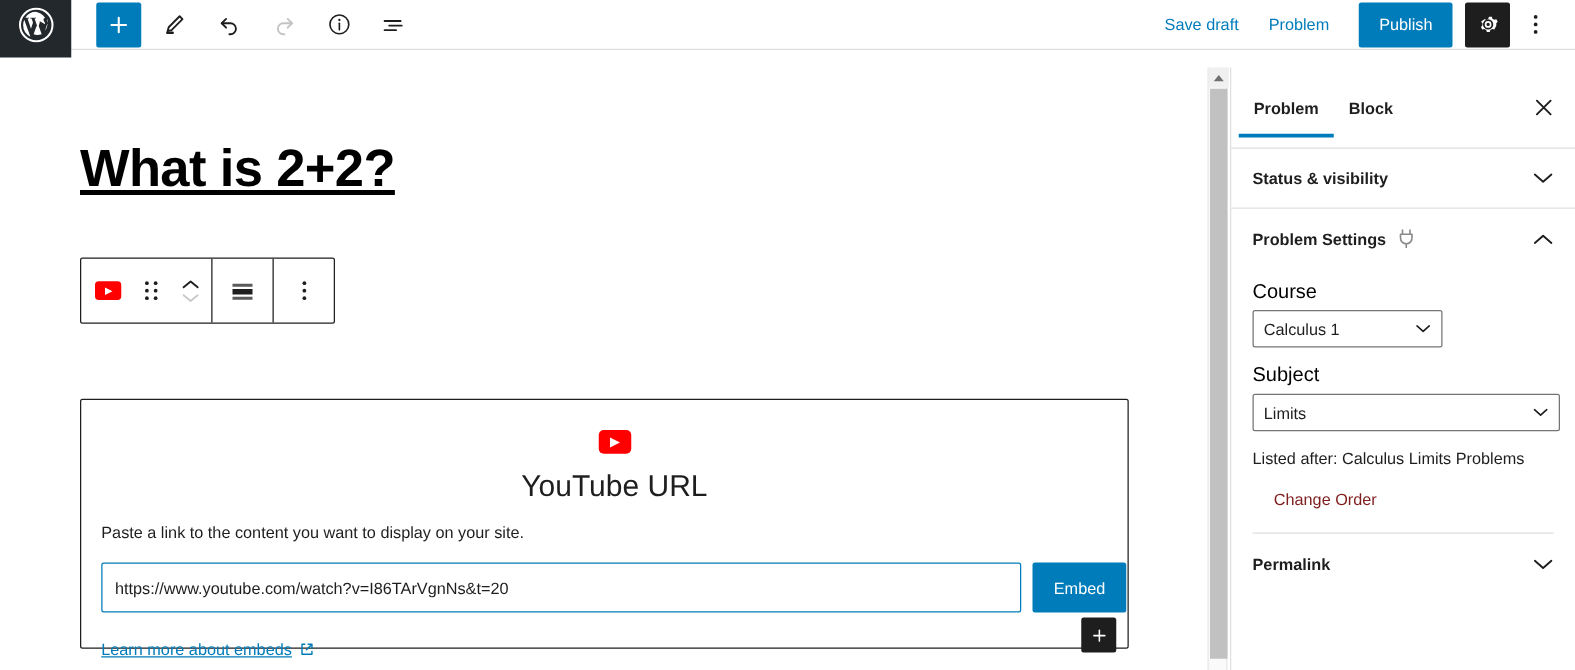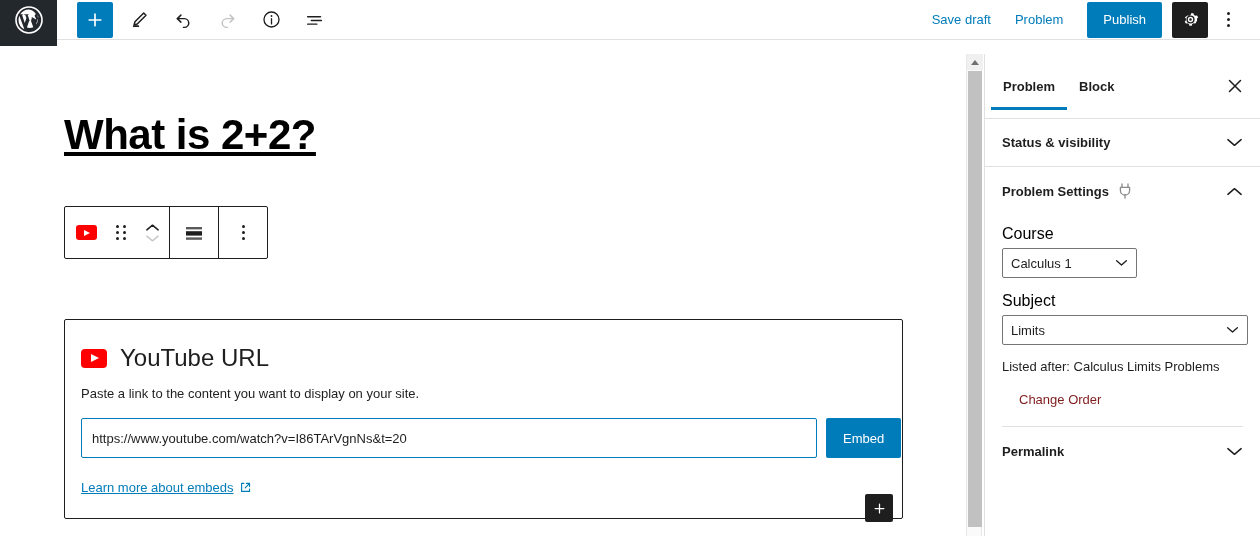--- a/index.html
+++ b/index.html
@@ -102,20 +102,21 @@
   .dots3 i { width: 3px; height: 3px; background: #1e1e1e; border-radius: 50%; display:block; }
 
   
   .embed-block {
     position: absolute; left: 64px; top: 265px; width: 839px; height: 200px;
     border: 1px solid #1e1e1e; background: #fff; border-radius: 2px;
   }
   .embed-head {
     display: flex; align-items: center; gap: 13px;
     padding: 24px 0 0 16px;
+    flex-direction: column;
   }
   .embed-head .yt-badge-lg {
     width: 26px; height: 19px; background: #ff0000; border-radius: 4px;
     display: flex; align-items: center; justify-content: center;
   }
   .embed-head .yt-badge-lg .tri {
     width: 0; height: 0; border-left: 8px solid #fff;
     border-top: 4.5px solid transparent; border-bottom: 4.5px solid transparent;
     margin-left: 1px;
   }
@@ -203,21 +204,21 @@
   .select-wrap select {
     appearance: none; -webkit-appearance: none;
     border: 1px solid #757575; border-radius: 2px; background: #fff;
     font-size: 13px; font-family: "Liberation Sans", sans-serif;
     height: 30px; padding: 0 30px 0 8px; color: #1e1e1e; cursor: pointer;
   }
   .select-wrap .sel-chev {
     position: absolute; right: 9px; top: 50%; transform: translateY(-50%);
     pointer-events: none; display: flex;
   }
-  .sel-course select { width: 135px; }
+  .sel-course select { width: 152px; }
   .sel-subject select { width: 246px; }
   .listed-after { font-size: 13px; color: #1e1e1e; margin: 0 0 12px 0; }
   .change-order {
     background: none; border: none; font-size: 13px; color: #7f1d1d;
     font-family: "Liberation Sans", sans-serif; cursor: pointer;
     padding: 6px 12px; margin-left: 5px; display: block; text-align: center;
   }
   .panel-divider { border-top: 1px solid #e0e0e0; margin-top: 13px; }
 </style>
 </head>

